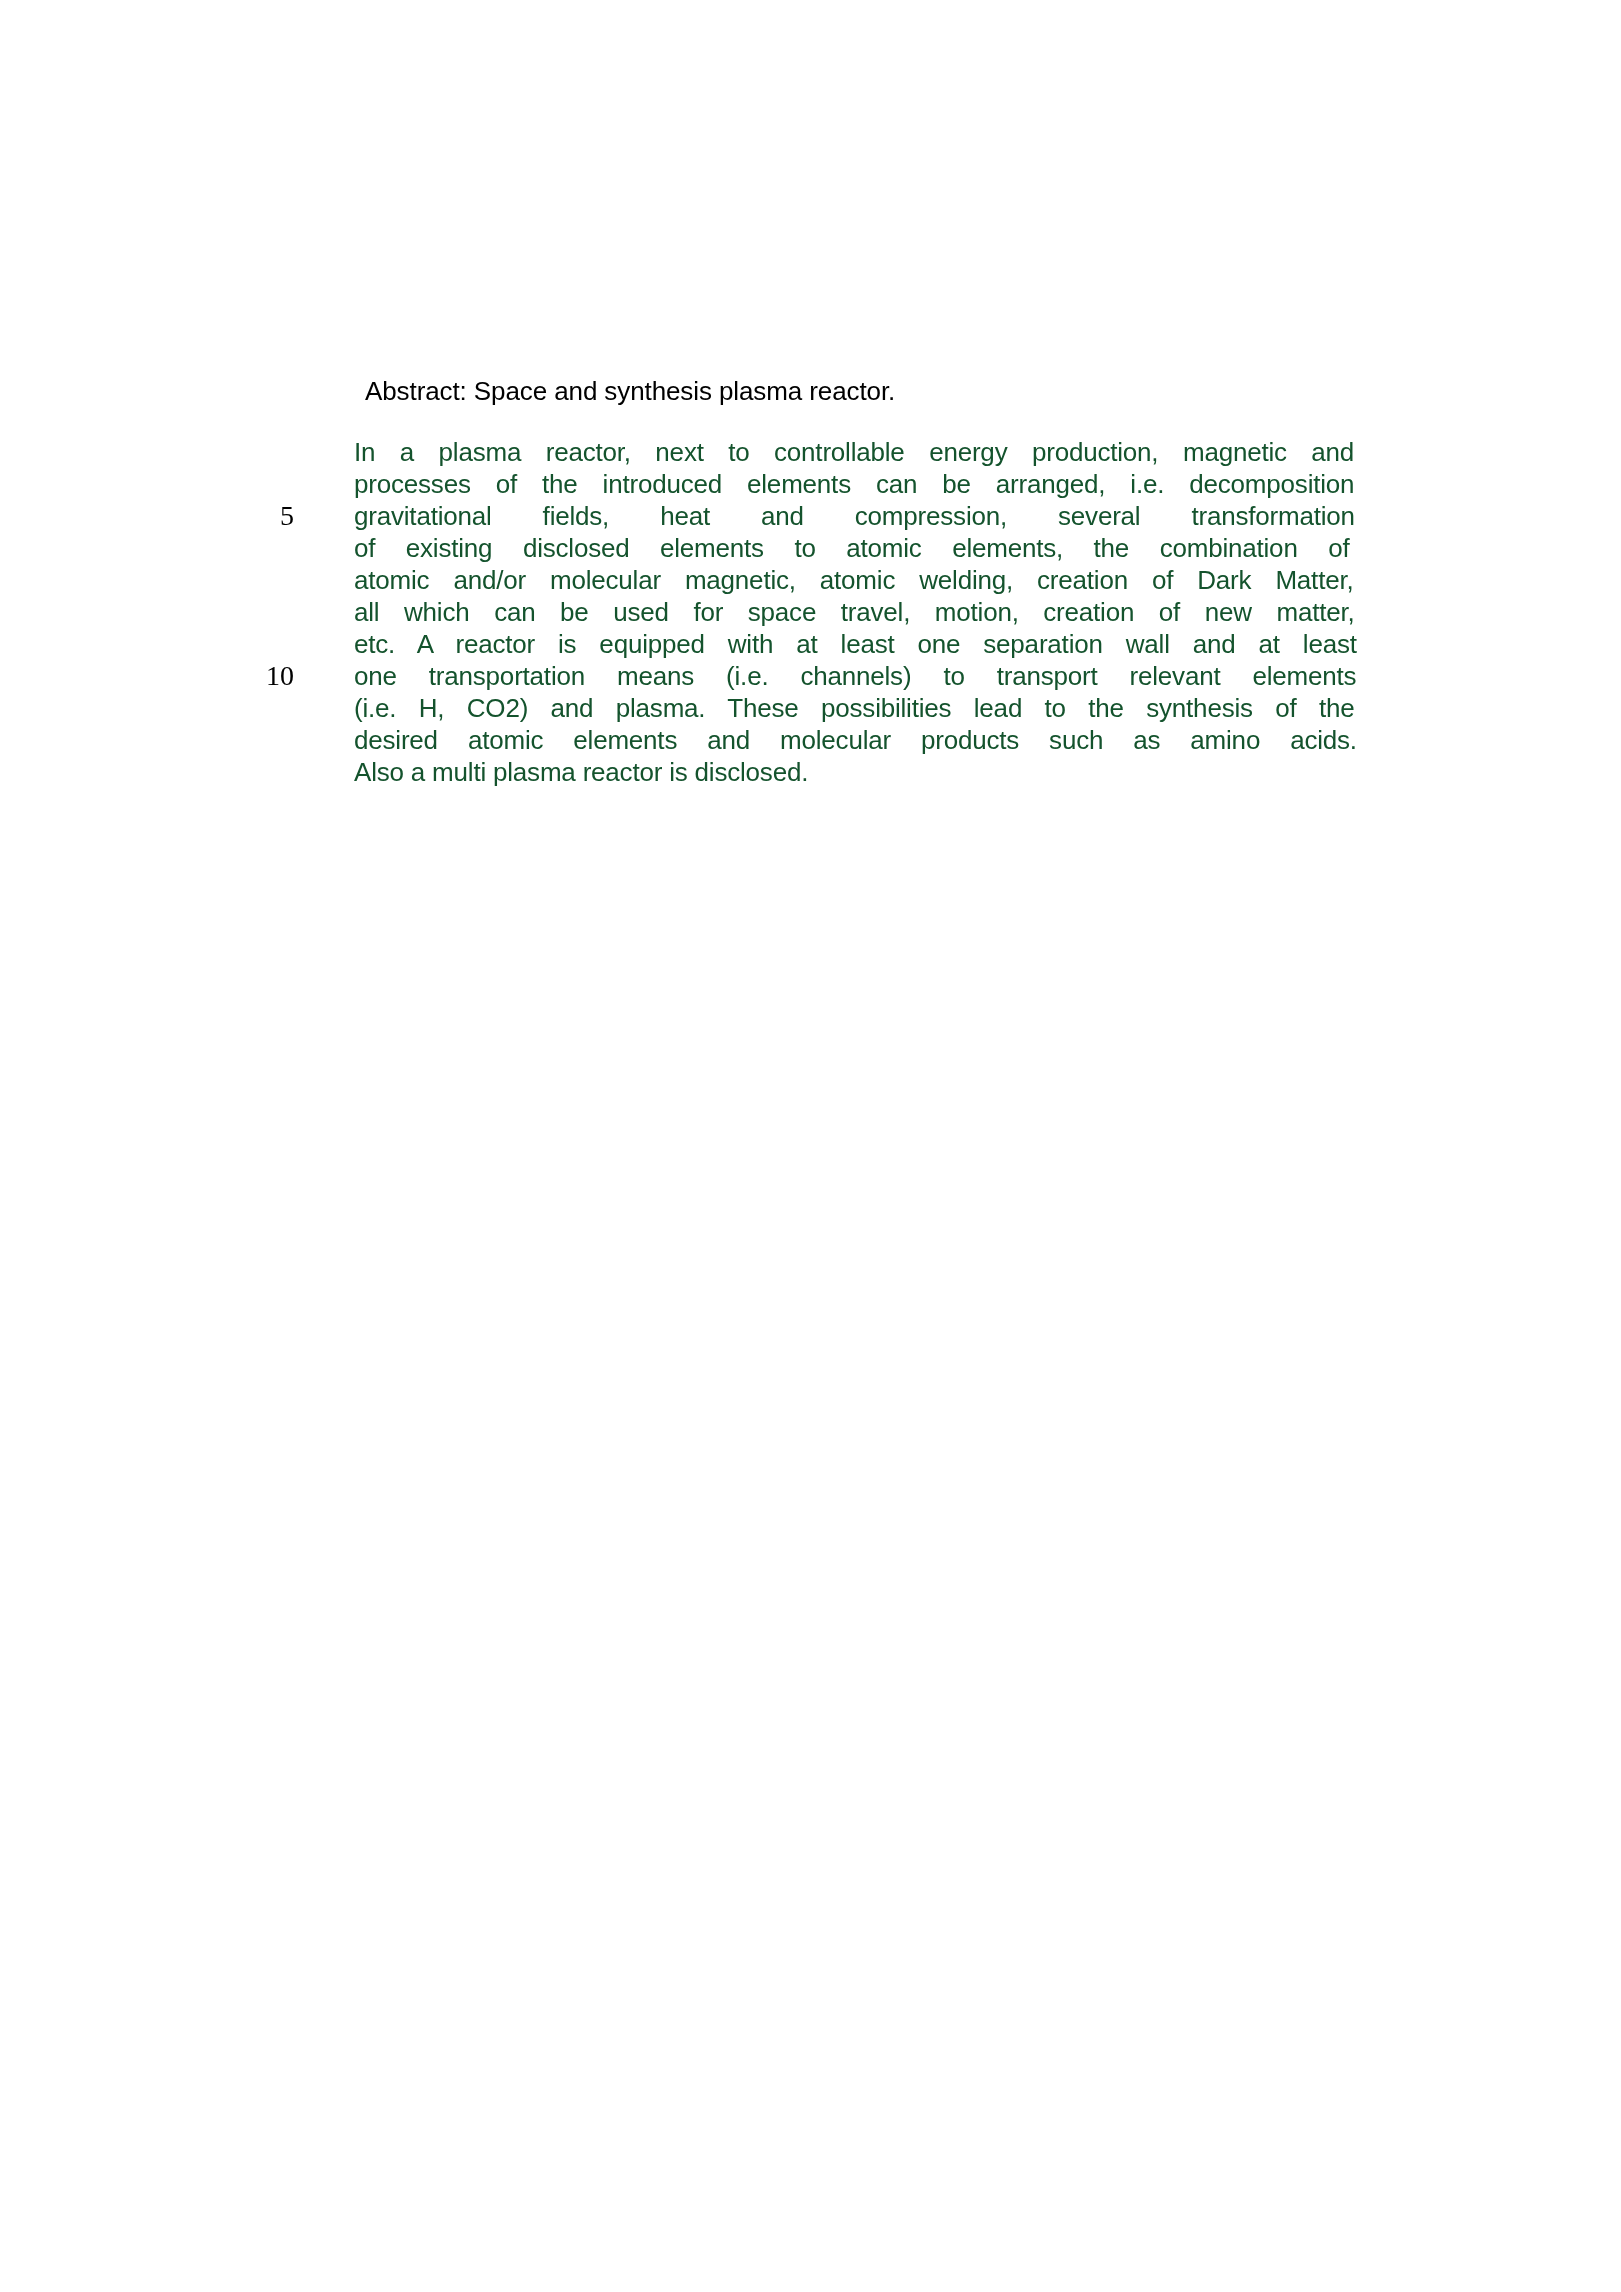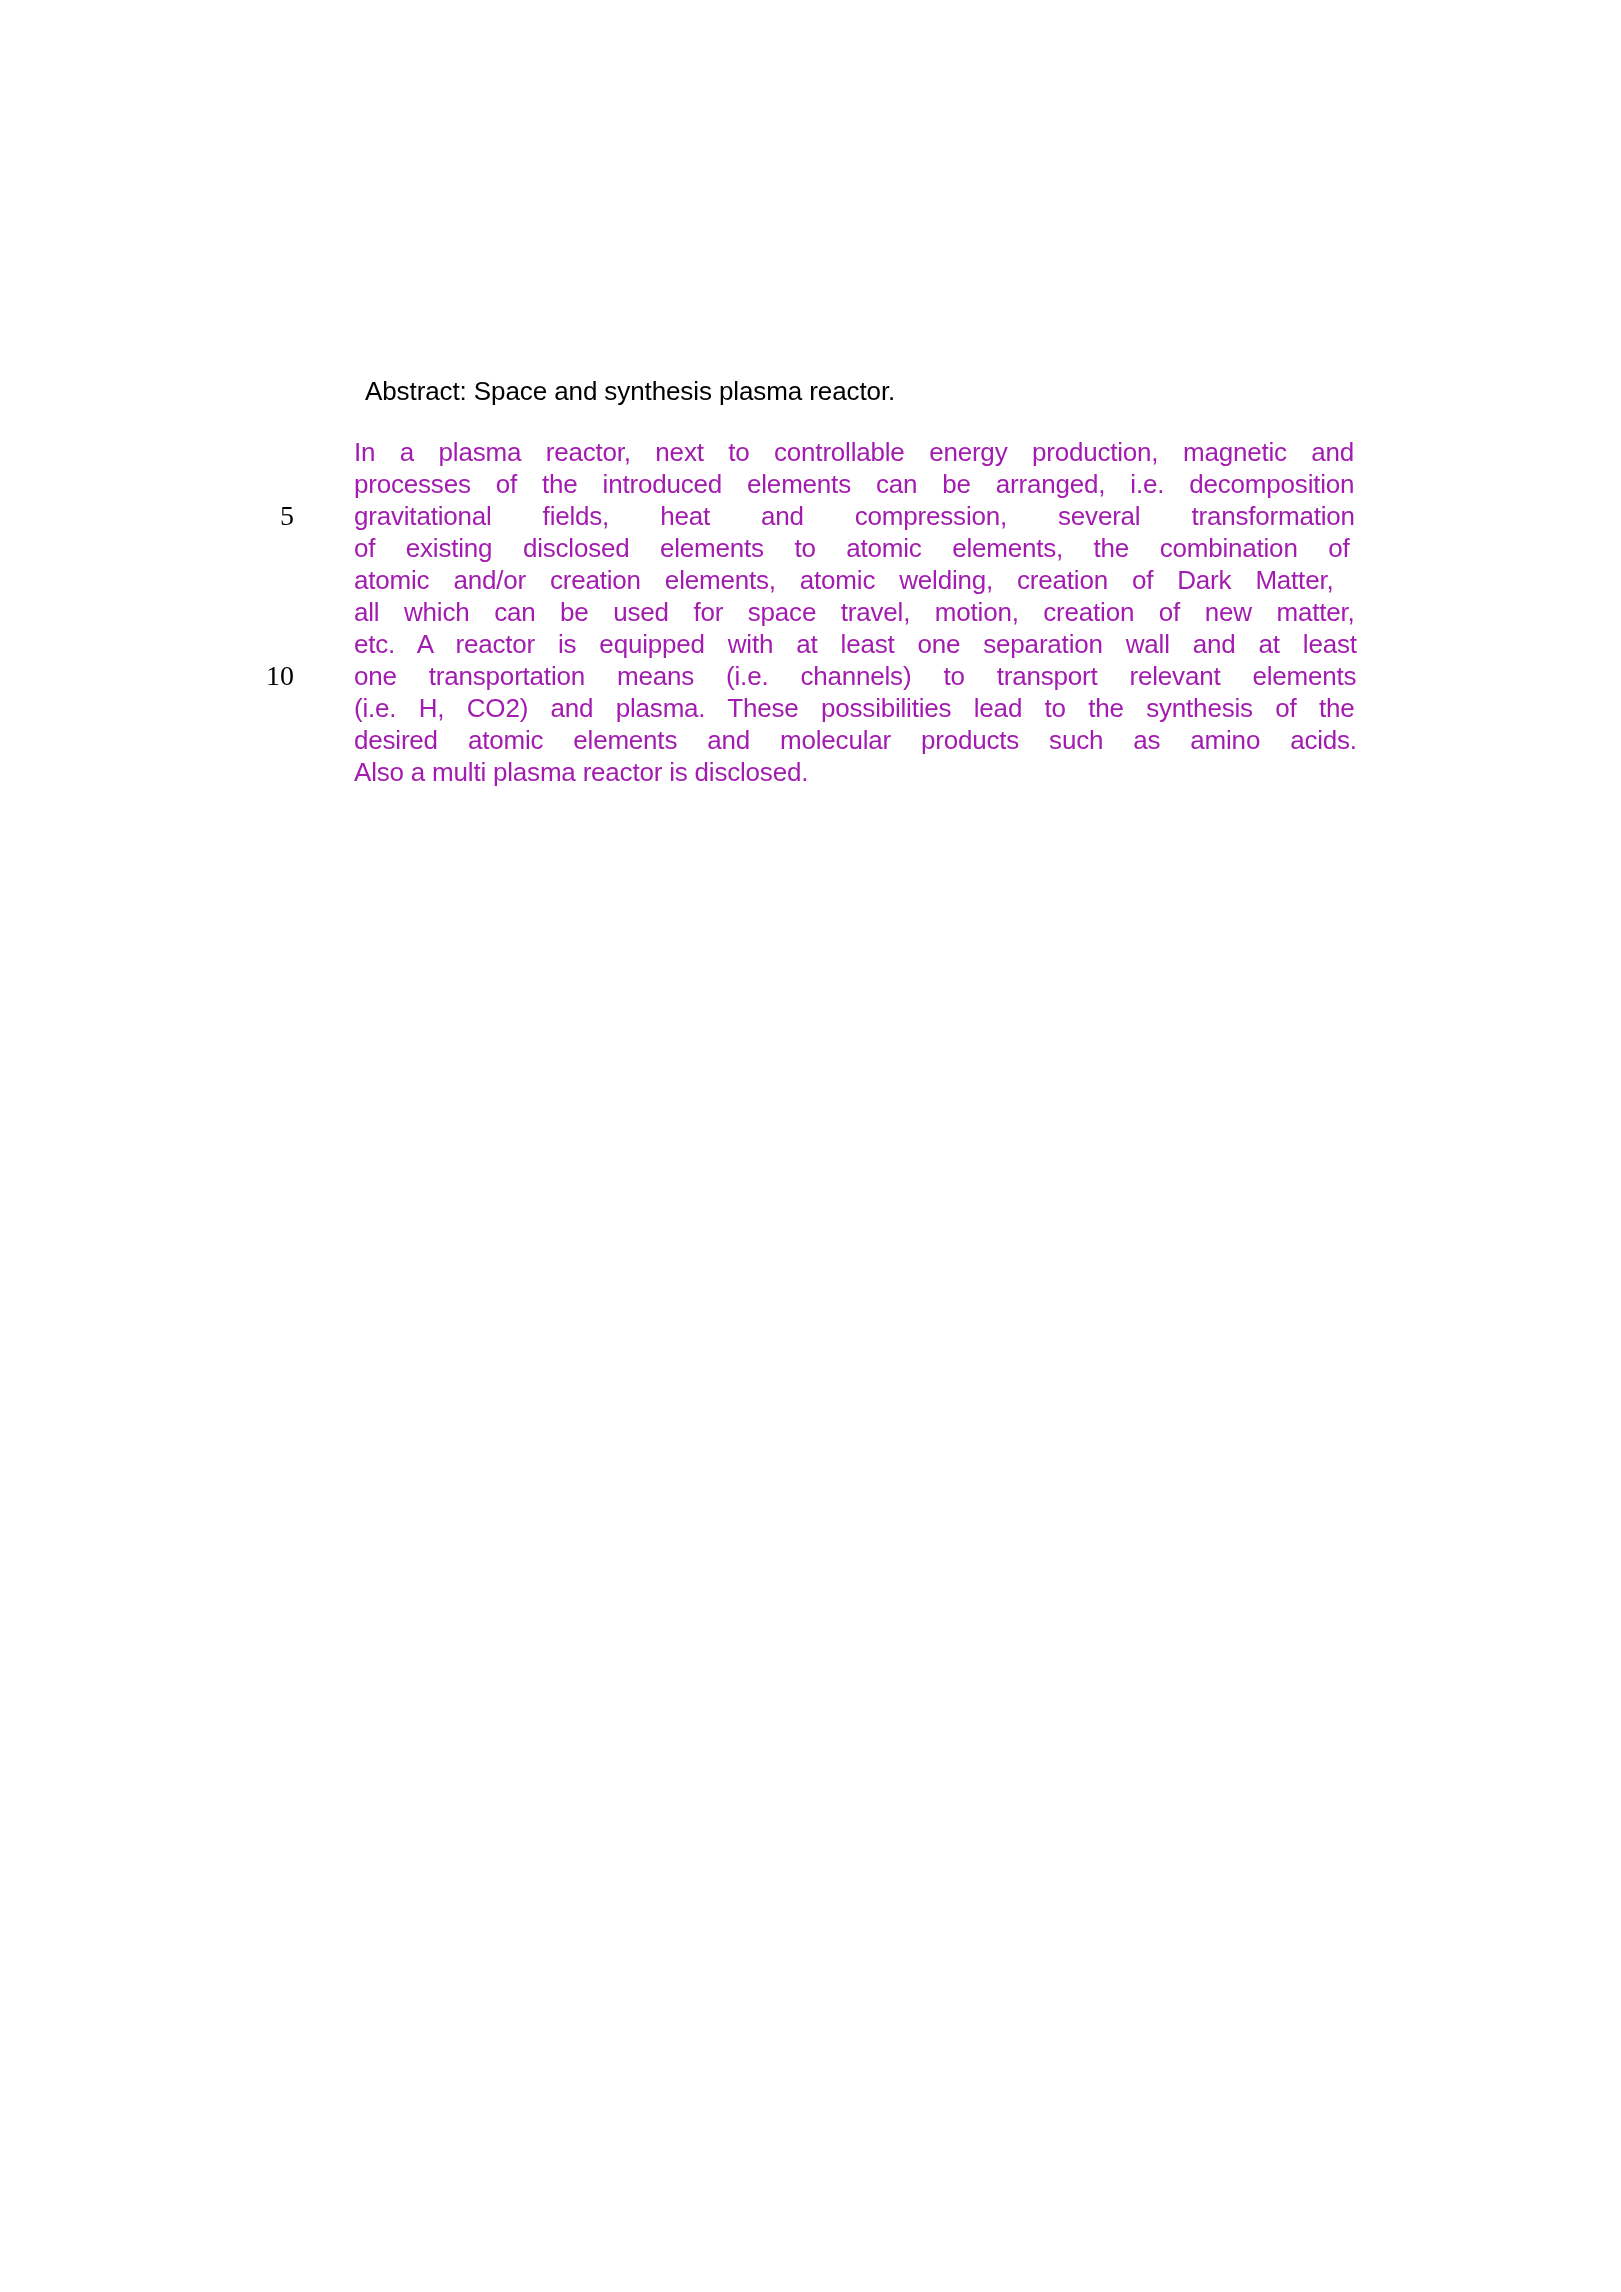--- a/index.html
+++ b/index.html
@@ -55,21 +55,21 @@
   
   .abstract-body {
     position: absolute;
     left: 354px;
     top: 436px;
     width: 1000px;
     font-family: "Liberation Sans", sans-serif;
     font-size: 26px;
     line-height: 32px;
     letter-spacing: -0.2px;
-    color: #a21caf;
+    color: #14532d;
   }
   .abstract-body .bline {
     display: block;
     height: 32px;
     white-space: nowrap;
     text-align: justify;
     text-align-last: justify;
   }
   
   .abstract-body .bline.last {
@@ -101,21 +101,21 @@
     <span class="ln blank"></span>
     <span class="ln blank"></span>
     <span class="ln blank"></span>
   </div>
 
   <div class="abstract-body">
     <span class="bline"><span style="display: inline-block; white-space: nowrap; transform-origin: left center; word-spacing: 17.5px;">In a plasma reactor, next to controllable energy production, magnetic and</span></span>
     <span class="bline"><span style="display: inline-block; white-space: nowrap; transform-origin: left center; word-spacing: 18px;">processes of the introduced elements can be arranged, i.e. decomposition</span></span>
     <span class="bline"><span style="display: inline-block; white-space: nowrap; transform-origin: left center; word-spacing: 44px;">gravitational fields, heat and compression, several transformation</span></span>
     <span class="bline"><span style="display: inline-block; white-space: nowrap; transform-origin: left center; word-spacing: 23.5px;">of existing disclosed elements to atomic elements, the combination of</span></span>
-    <span class="bline"><span style="display: inline-block; white-space: nowrap; transform-origin: left center; word-spacing: 17px;">atomic and/or creation elements, atomic welding, creation of Dark Matter,</span></span>
+    <span class="bline"><span style="display: inline-block; white-space: nowrap; transform-origin: left center; word-spacing: 17px;">atomic and/or molecular magnetic, atomic welding, creation of Dark Matter,</span></span>
     <span class="bline"><span style="display: inline-block; white-space: nowrap; transform-origin: left center; word-spacing: 17.6px;">all which can be used for space travel, motion, creation of new matter,</span></span>
     <span class="bline"><span style="display: inline-block; white-space: nowrap; transform-origin: left center; word-spacing: 16px;">etc. A reactor is equipped with at least one separation wall and at least</span></span>
     <span class="bline"><span style="display: inline-block; white-space: nowrap; transform-origin: left center; word-spacing: 25px;">one transportation means (i.e. channels) to transport relevant elements</span></span>
     <span class="bline"><span style="display: inline-block; white-space: nowrap; transform-origin: left center; word-spacing: 15.4px;">(i.e. H, CO2) and plasma. These possibilities lead to the synthesis of the</span></span>
     <span class="bline"><span style="display: inline-block; white-space: nowrap; transform-origin: left center; word-spacing: 23px;">desired atomic elements and molecular products such as amino acids.</span></span>
     <span class="bline last"><span style="display: inline-block; white-space: nowrap; transform-origin: left center;">Also a multi plasma reactor is disclosed.</span></span>
   </div>
 
 </div>
 

